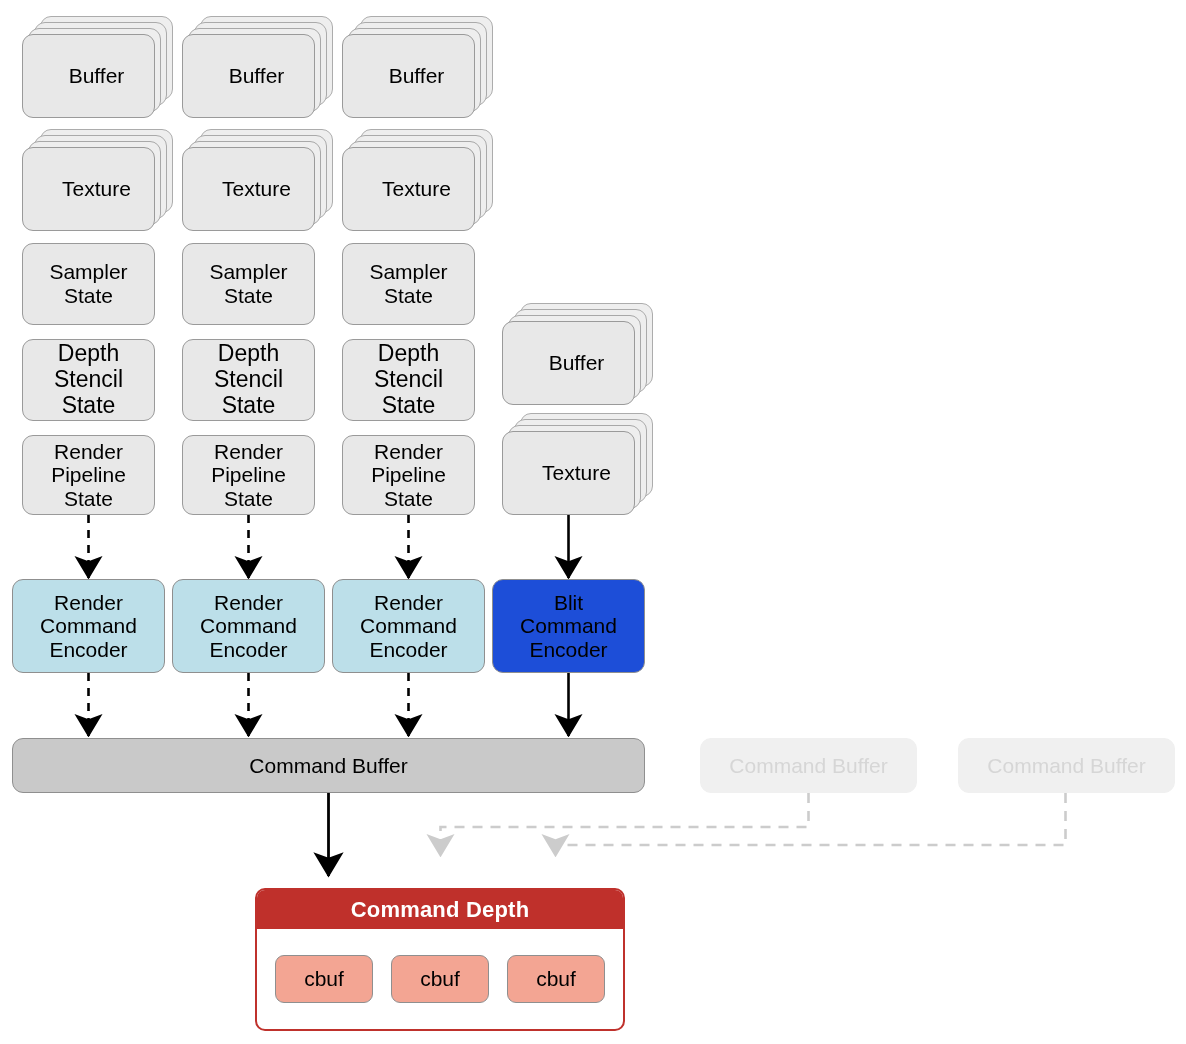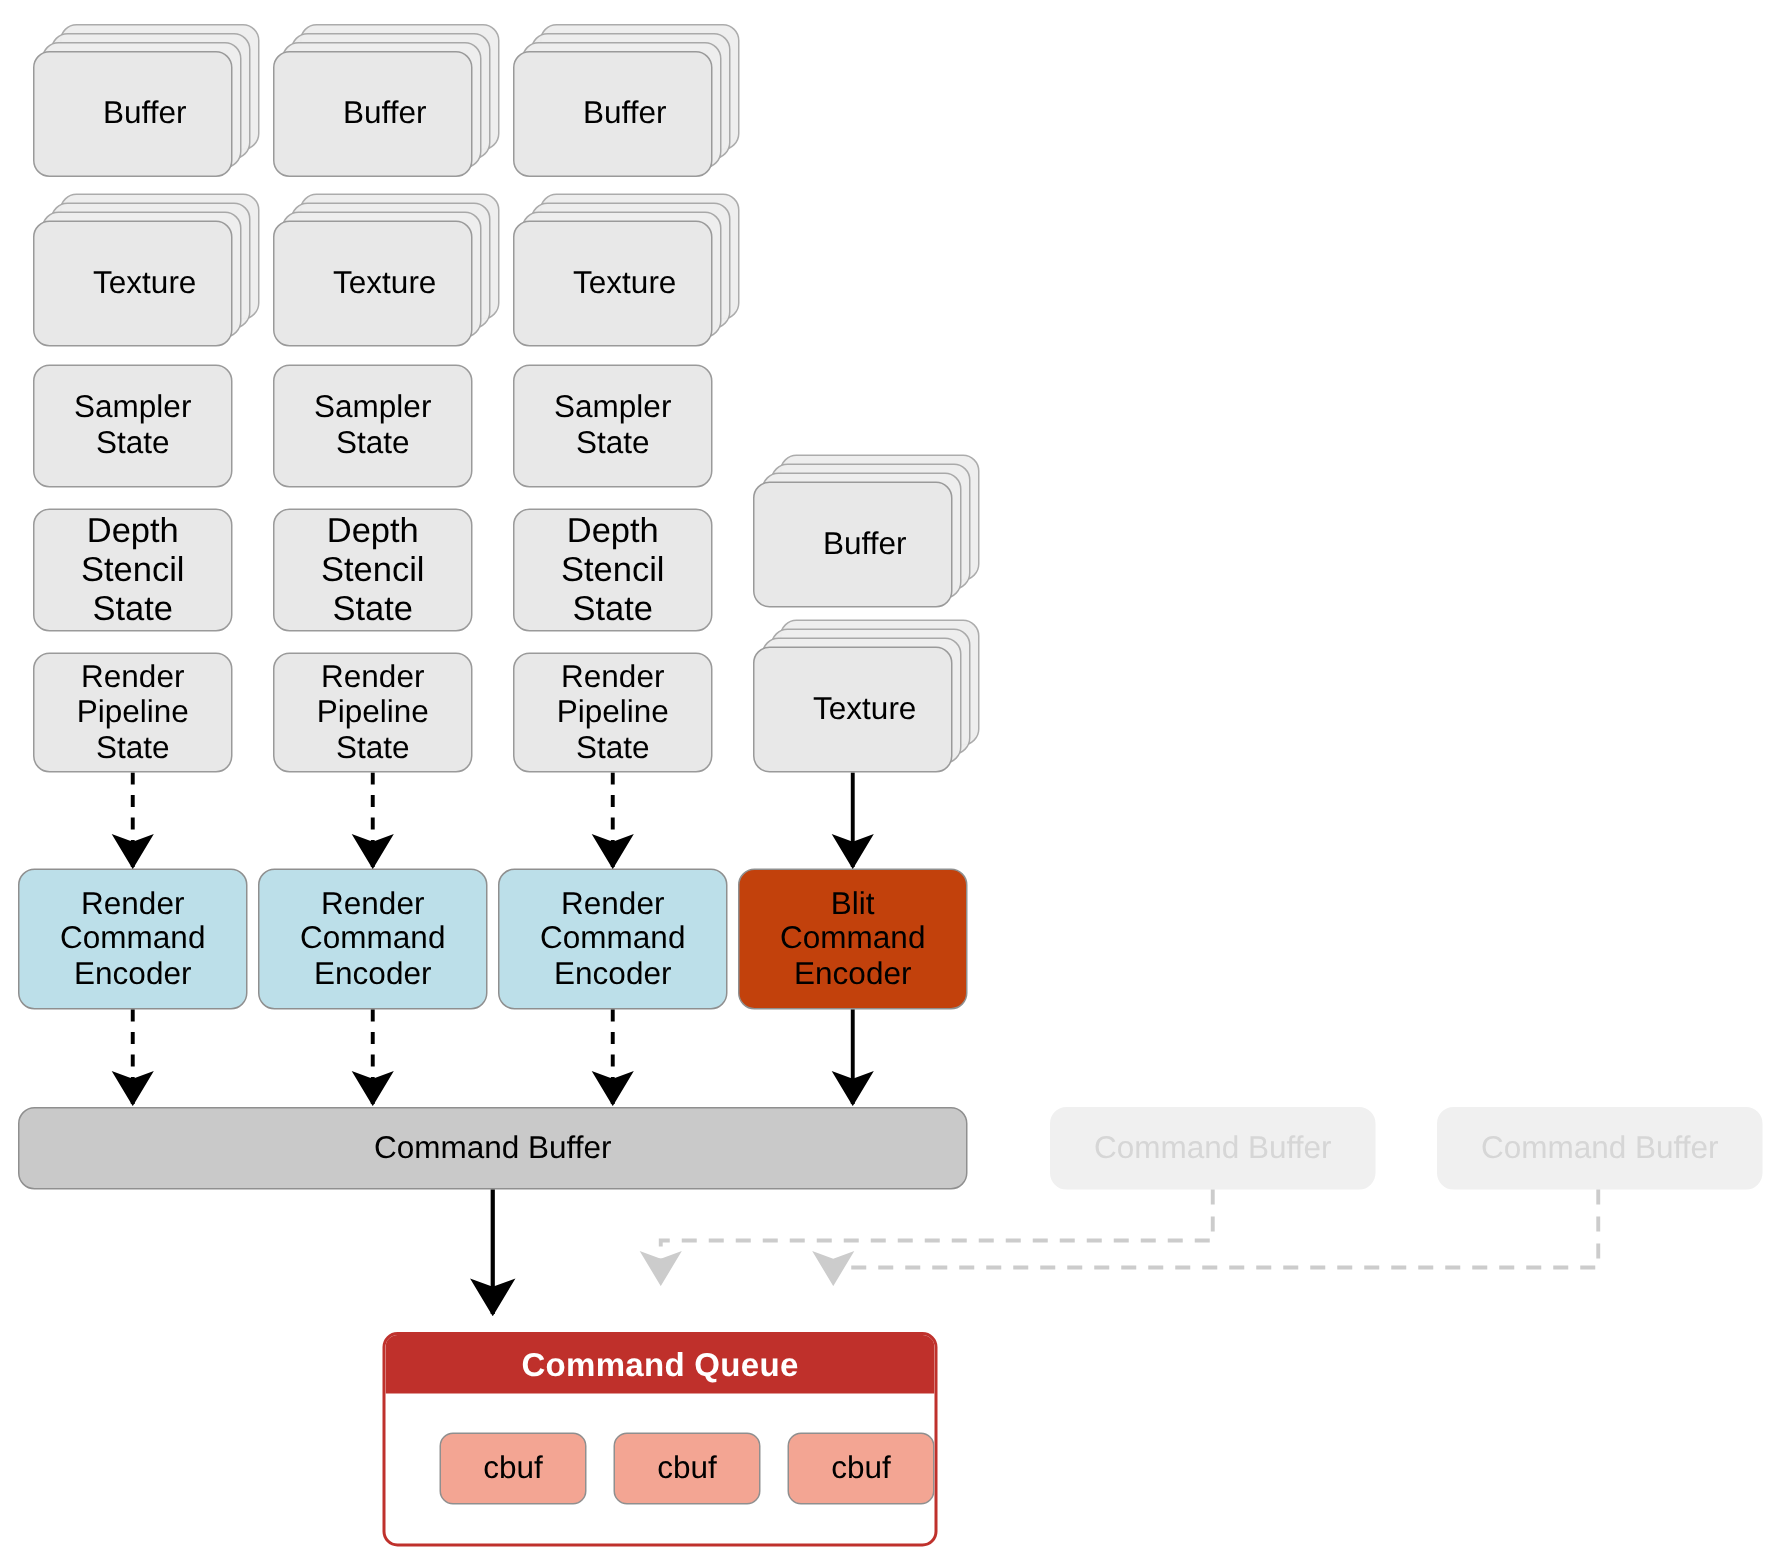--- a/index.html
+++ b/index.html
@@ -63,21 +63,21 @@
     padding-left: 16px;
   }
 
   
   .encoder {
     border-radius: 11px;
     border: 1.6px solid #8f8f8f;
     font-size: 21px;
   }
   .encoder.render { background: #bcdfe9; }
-  .encoder.blit   { background: #c2410c; }
+  .encoder.blit   { background: #1d4ed8; }
 
   
   .cmdbuf {
     border-radius: 11px;
     border: 1.6px solid #8f8f8f;
     background: #c9c9c9;
     font-size: 21px;
   }
   .cmdbuf.ghost {
     background: #f0f0f0;
@@ -102,21 +102,21 @@
     font-size: 22px;
     height: 39px;
     display: flex;
     align-items: center;
     justify-content: center;
     letter-spacing: .2px;
   }
   .queue-body {
     display: flex;
     align-items: center;
-    justify-content: flex-end;
+    justify-content: center;
     gap: 18px;
     height: calc(100% - 39px);
   }
   .cbuf {
     box-sizing: border-box;
     width: 98px;
     height: 48px;
     background: #f3a593;
     border: 1.6px solid #8f8f8f;
     border-radius: 9px;
@@ -278,21 +278,21 @@
 Encoder</div>
   <div class="node encoder blit" style="left:492px; top:579px; width:153px; height:94px; white-space:pre-line;">Blit
 Command
 Encoder</div>
 
   <div class="node cmdbuf" style="left:12px; top:738px; width:633px; height:55px;">Command Buffer</div>
   <div class="node cmdbuf ghost" style="left:700px; top:738px; width:217px; height:55px;">Command Buffer</div>
   <div class="node cmdbuf ghost" style="left:958px; top:738px; width:217px; height:55px;">Command Buffer</div>
 
   <div class="queue" style="left:255px; top:888px; width:370px; height:143px;">
-    <div class="queue-header">Command Queue</div>
+    <div class="queue-header">Command Depth</div>
     <div class="queue-body">
       <div class="cbuf">cbuf</div>
       <div class="cbuf">cbuf</div>
       <div class="cbuf">cbuf</div>
     </div>
   </div>
 
 </div>
 
 </body></html>

